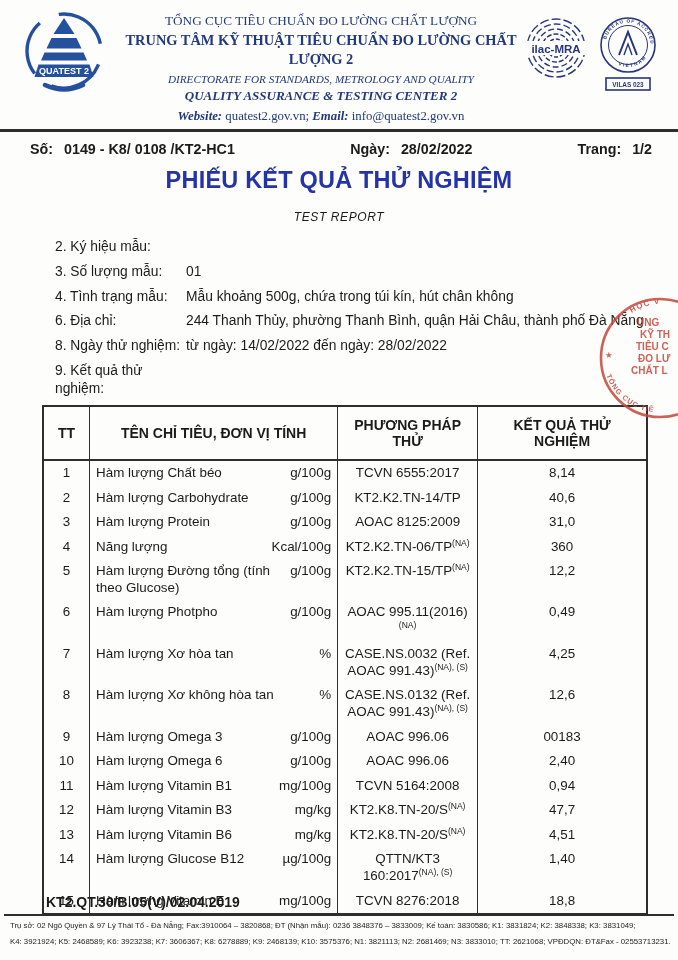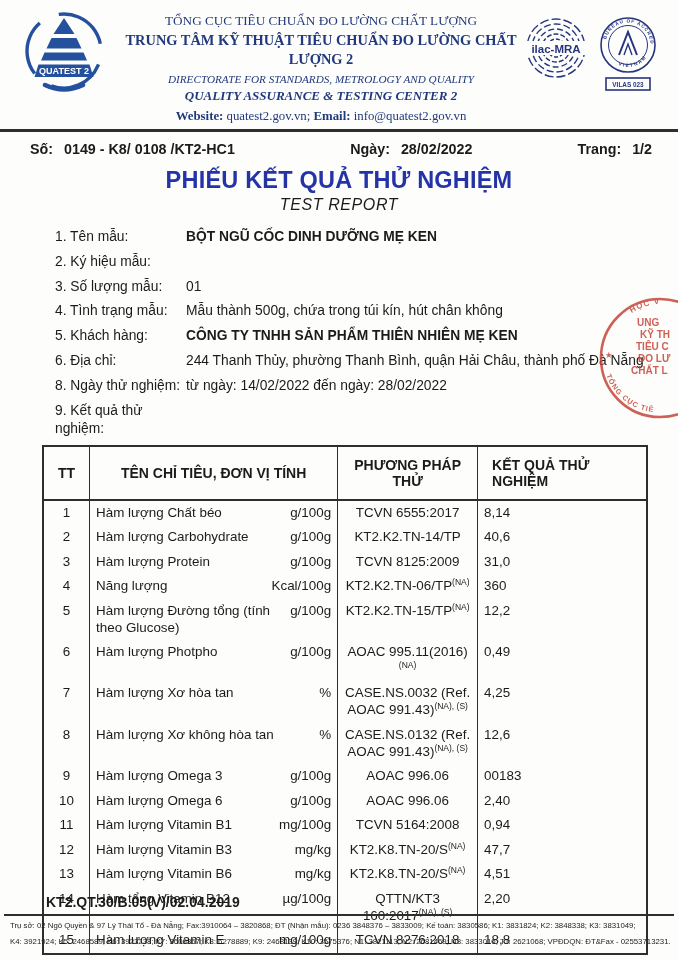--- a/index.html
+++ b/index.html
@@ -20,33 +20,33 @@
   
   .header{display:flex;align-items:flex-start;padding:9px 8px 0 12px;}
   .logo-left{width:106px;flex-shrink:0;}
   .header-center{flex:1;text-align:center;color:var(--navy);line-height:1.3;
     font-family:"Liberation Serif","DejaVu Serif",serif;padding-top:3px;}
   .h1a{font-size:13.2px;}
   .h1b{font-size:14.4px;font-weight:bold;margin-top:2px;}
   .h1c{font-size:11.2px;font-style:italic;margin-top:3px;}
   .h1d{font-size:13px;font-style:italic;font-weight:bold;margin-top:2px;}
   .h1e{font-size:12.8px;margin-top:3px;}
-  .h1e .lbl{font-weight:bold;}
+  .h1e .lbl{font-weight:bold;font-style:italic;}
   .logos-right{width:146px;flex-shrink:0;display:flex;gap:7px;align-items:flex-start;padding-top:7px;}
   .top-rule{height:3px;background:var(--line);margin-top:4px;}
   
   .meta-row{display:flex;padding:9px 26px 0 30px;font-size:14.3px;font-weight:bold;}
   .meta-so{flex:1.55;}
   .meta-ngay{flex:1.1;}
   .meta-trang{text-align:left;}
   .meta-row .lbl{margin-right:7px;}
   
   .title{margin-top:10px;text-align:center;color:var(--title-blue);
     font-size:23.5px;font-weight:bold;letter-spacing:.2px;}
-  .subtitle{text-align:center;font-size:16px;font-style:italic;margin-top:2px;letter-spacing:.6px;}
+  .subtitle{text-align:center;font-size:12px;font-style:italic;margin-top:16px;letter-spacing:.6px;}
   
   .info-list{margin:14px 8px 0 55px;}
   .info-row{display:flex;margin-bottom:7px;font-size:13.8px;line-height:1.3;}
   .info-label{width:131px;flex-shrink:0;}
   .info-value{flex:1;padding-right:4px;}
   .info-value.strong{font-weight:bold;}
   
   .results-table{border-collapse:collapse;margin:3px 0 0 42px;width:606px;
     border:2px solid var(--line);}
   .results-table th{border-bottom:2px solid var(--line);font-size:14px;
@@ -54,21 +54,21 @@
   .results-table th+th,.results-table td+td{border-left:1.6px solid var(--line);}
   .results-table td{font-size:13.4px;padding:3px 6px 4px;vertical-align:top;line-height:1.27;}
   .c-tt{width:40px;text-align:center;}
   .c-name{width:248px;}
   .name-flex{display:flex;align-items:flex-start;}
   .name-text{flex:1;}
   .unit-text{white-space:nowrap;}
   .c-method{width:140px;text-align:center;padding-left:2px!important;padding-right:2px!important;}
   .method-text{white-space:pre-line;}
   .method-sup{font-size:8.5px;}
-  .c-result{text-align:left;}
+  .c-result{text-align:center;}
   
   .footer{position:absolute;left:0;right:0;bottom:12px;}
   .doc-code{margin-left:46px;font-size:14px;font-weight:bold;}
   .footer-rule{height:2px;background:var(--line);margin:4px 4px 0 4px;}
   .addr{margin:4px 6px 0 10px;font-size:7.8px;line-height:1.55;color:#232323;white-space:nowrap;}
   
   .stamp{position:absolute;top:292px;right:0;width:84px;height:136px;overflow:hidden;opacity:.85;}
   .stamp svg{display:block;}
   .stamp text{fill:var(--stamp);font-family:"Liberation Sans","DejaVu Sans",sans-serif;}
 </style>
@@ -152,44 +152,36 @@
     <span class="meta-trang">
       <span class="lbl">Trang:</span>
       <span>1/2</span>
     </span>
   </div>
 
   <div class="title">PHIẾU KẾT QUẢ THỬ NGHIỆM</div>
   <div class="subtitle">TEST REPORT</div>
 
   <div class="info-list">
-  <div class="info-row">
-    <span class="info-label">1. Tên mẫu:</span>
-    <span class="info-value strong">BỘT NGŨ CỐC DINH DƯỠNG MẸ KEN</span>
-  </div>
 
   <div class="info-row">
     <span class="info-label">2. Ký hiệu mẫu:</span>
     <span class="info-value"></span>
   </div>
 
   <div class="info-row">
     <span class="info-label">3. Số lượng mẫu:</span>
     <span class="info-value">01</span>
   </div>
 
   <div class="info-row">
     <span class="info-label">4. Tình trạng mẫu:</span>
-    <span class="info-value">Mẫu thành 500g, chứa trong túi kín, hút chân không</span>
-  </div>
-
-  <div class="info-row">
-    <span class="info-label">5. Khách hàng:</span>
-    <span class="info-value strong">CÔNG TY TNHH SẢN PHẨM THIÊN NHIÊN MẸ KEN</span>
-  </div>
+    <span class="info-value">Mẫu khoảng 500g, chứa trong túi kín, hút chân không</span>
+  </div>
+
 
   <div class="info-row">
     <span class="info-label">6. Địa chỉ:</span>
     <span class="info-value">244 Thanh Thủy, phường Thanh Bình, quận Hải Châu, thành phố Đà Nẵng</span>
   </div>
 
 
   <div class="info-row">
     <span class="info-label">8. Ngày thử nghiệm:</span>
     <span class="info-value">từ ngày: 14/02/2022 đến ngày: 28/02/2022</span>
@@ -236,21 +228,21 @@
   </tr>
 
   <tr>
     <td class="c-tt">3</td>
     <td class="c-name">
       <span class="name-flex">
         <span class="name-text">Hàm lượng Protein</span>
         <span class="unit-text">g/100g</span>
       </span>
     </td>
-    <td class="c-method"><span class="method-text">TCVN 8125:2009</span><sup class="method-sup"></sup></td>
+    <td class="c-method"><span class="method-text">AOAC 8125:2009</span><sup class="method-sup"></sup></td>
     <td class="c-result">31,0</td>
   </tr>
 
   <tr>
     <td class="c-tt">4</td>
     <td class="c-name">
       <span class="name-flex">
         <span class="name-text">Năng lượng</span>
         <span class="unit-text">Kcal/100g</span>
       </span>
@@ -364,27 +356,27 @@
       </span>
     </td>
     <td class="c-method"><span class="method-text">KT2.K8.TN-20/S</span><sup class="method-sup">(NA)</sup></td>
     <td class="c-result">4,51</td>
   </tr>
 
   <tr>
     <td class="c-tt">14</td>
     <td class="c-name">
       <span class="name-flex">
-        <span class="name-text">Hàm tổng Vitamin B12</span>
+        <span class="name-text">Hàm lượng Glucose B12</span>
         <span class="unit-text">µg/100g</span>
       </span>
     </td>
     <td class="c-method"><span class="method-text">QTTN/KT3
 160:2017</span><sup class="method-sup">(NA), (S)</sup></td>
-    <td class="c-result">2,20</td>
+    <td class="c-result">1,40</td>
   </tr>
 
   <tr>
     <td class="c-tt">15</td>
     <td class="c-name">
       <span class="name-flex">
         <span class="name-text">Hàm lượng Vitamin E</span>
         <span class="unit-text">mg/100g</span>
       </span>
     </td>

